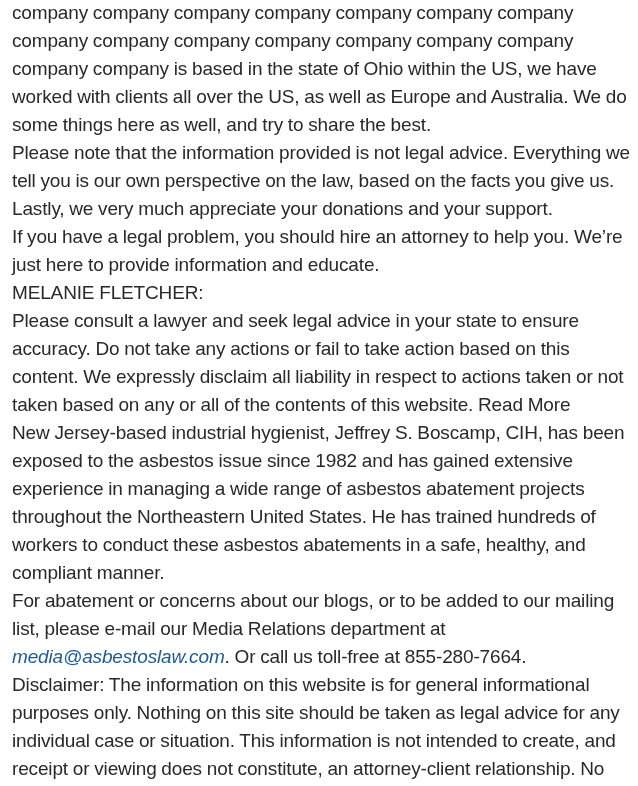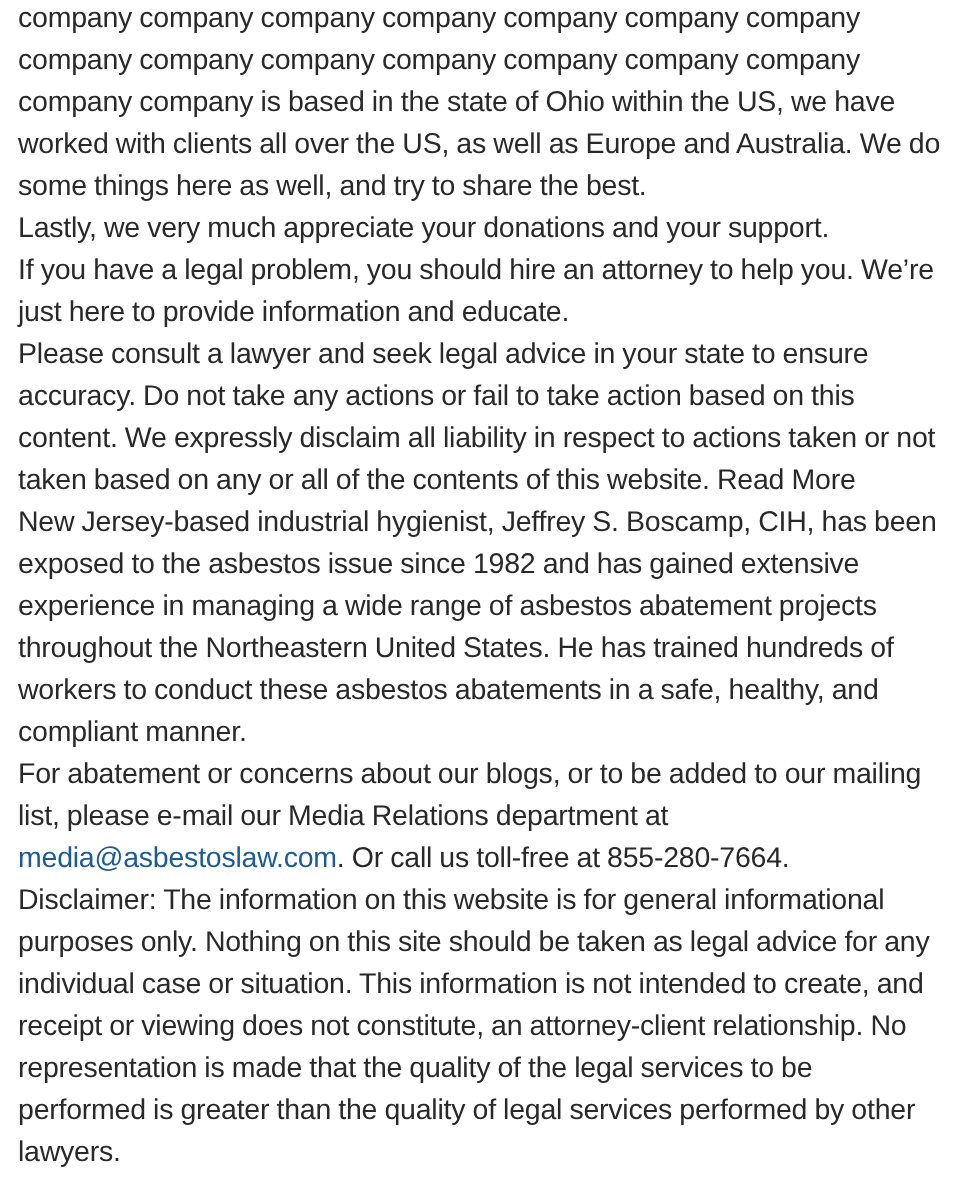--- a/index.html
+++ b/index.html
@@ -24,26 +24,29 @@
       letter-spacing: -0.15px;
       word-spacing: -0.3px;
     }
     .content p {
       margin: 0;
       padding: 0;
     }
     a.link {
       color: #1c5b93;
       text-decoration: none;
+      font-style: italic;
     }
   </style>
 </head>
 <body>
 
 <div class="content">
   <p>company company company company company company company company company company company company company company company company is based in the state of Ohio within the US, we have worked with clients all over the US, as well as Europe and Australia. We do some things here as well, and try to share the best.</p>
+  <p>Please note that the information provided is not legal advice. Everything we tell you is our own perspective on the law, based on the facts you give us.</p>
   <p>Lastly, we very much appreciate your donations and your support.</p>
   <p>If you have a legal problem, you should hire an attorney to help you. We’re just here to provide information and educate.</p>
+  <p>MELANIE FLETCHER:</p>
   <p>Please consult a lawyer and seek legal advice in your state to ensure accuracy. Do not take any actions or fail to take action based on this content. We expressly disclaim all liability in respect to actions taken or not taken based on any or all of the contents of this website. Read More</p>
   <p>New Jersey-based industrial hygienist, Jeffrey S. Boscamp, CIH, has been exposed to the asbestos issue since 1982 and has gained extensive experience in managing a wide range of asbestos abatement projects throughout the Northeastern United States. He has trained hundreds of workers to conduct these asbestos abatements in a safe, healthy, and compliant manner.</p>
   <p><span>For abatement or concerns about our blogs, or to be added to our mailing list, please e-mail our Media Relations department at </span><a class="link">media@asbestoslaw.com</a><span>. Or call us toll-free at 855-280-7664.</span></p>
   <p>Disclaimer: The information on this website is for general informational purposes only. Nothing on this site should be taken as legal advice for any individual case or situation. This information is not intended to create, and receipt or viewing does not constitute, an attorney-client relationship. No representation is made that the quality of the legal services to be performed is greater than the quality of legal services performed by other lawyers.</p>
 </div>
 
 </body></html>

